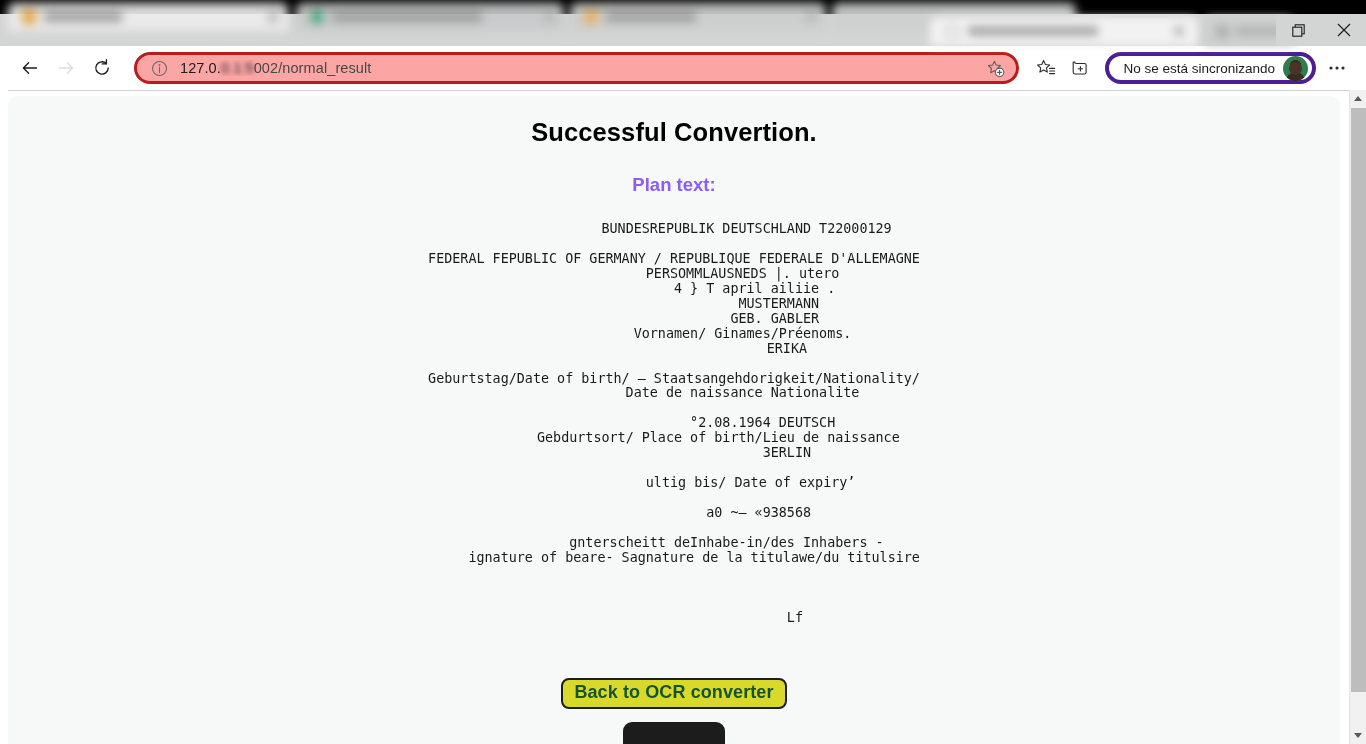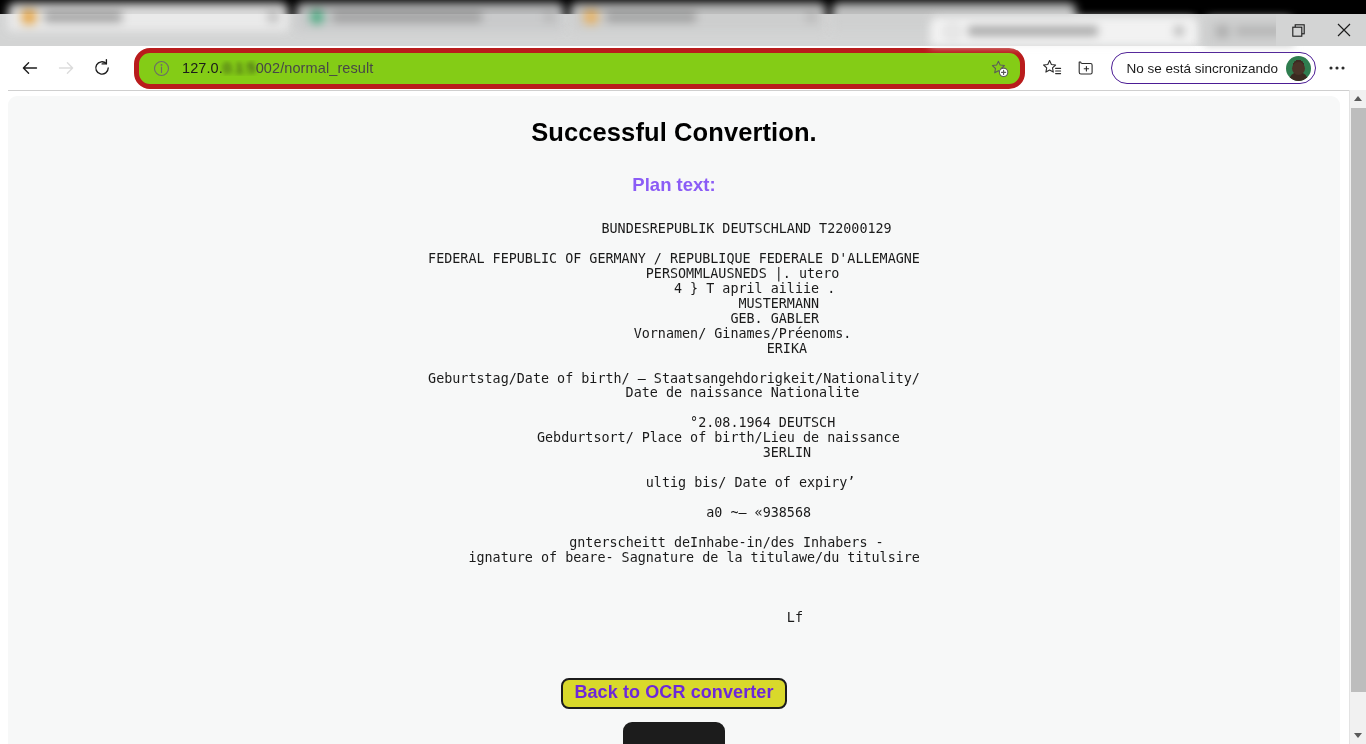--- a/index.html
+++ b/index.html
@@ -103,24 +103,24 @@
     width: 36px; height: 36px;
     display: flex; align-items: center; justify-content: center;
     border-radius: 4px;
     cursor: pointer;
     flex: 0 0 auto;
   }
   .navbtn.disabled { opacity: .35; cursor: default; }
 
   .omnibox {
     flex: 1 1 auto;
-    height: 41px;
+    height: 32px;
     margin: 0 10px 0 14px;
-    background: #84cc16;
-    border: 5px solid #b91c1c;
+    background: #fca5a5;
+    border: 3px solid #b91c1c;
     border-radius: 16px;
     display: flex; align-items: center;
     padding: 0 6px 0 14px;
     min-width: 0;
   }
   .omnibox .infoicon { flex:0 0 auto; display:flex; align-items:center; margin-right: 12px; }
   .url-wrap {
     flex: 1 1 auto;
     font-size: 14.5px;
     color: #1b1b1b;
@@ -134,21 +134,21 @@
     flex: 0 0 auto; width: 30px; height: 28px;
     display:flex; align-items:center; justify-content:center;
     cursor: pointer;
   }
   .tool-btn {
     width: 34px; height: 34px;
     display:flex; align-items:center; justify-content:center;
     border-radius: 4px; cursor: pointer; flex:0 0 auto;
   }
   .profile-pill {
-    height: 32px; border: 1px solid #4c1d95; border-radius: 18px;
+    height: 32px; border: 4px solid #4c1d95; border-radius: 18px;
     display: flex; align-items: center; gap: 8px;
     padding: 0 4px 0 14px; margin-left: 8px; cursor: pointer;
     flex: 0 0 auto; background:#fff;
   }
   .profile-pill .ptext { font-size: 13.5px; color: #1b1b1b; white-space: nowrap; }
   .avatar {
     width: 25px; height: 25px; border-radius: 50%;
     background: radial-gradient(circle at 50% 38%, #3d2b22 0 28%, #2f7d4f 29% 100%);
     position: relative; overflow: hidden; flex: 0 0 auto;
   }
@@ -209,21 +209,21 @@
     margin-top: 26px;
     text-align: center;
     white-space: pre;
   }
   .btn-row { margin-top: 52px; }
   .ocr-btn {
     display: inline-block;
     font-family: "Liberation Sans", sans-serif;
     font-size: 18px;
     font-weight: bold;
-    color: #6d28d9;
+    color: #14532d;
     background: #d9d92b;
     border: 2px solid #1c1c1c;
     border-radius: 8px;
     padding: 3px 11px 5px 11px;
     cursor: pointer;
     letter-spacing: .1px;
     line-height: 19px;
   }
   .second-btn {
     display: inline-block;

